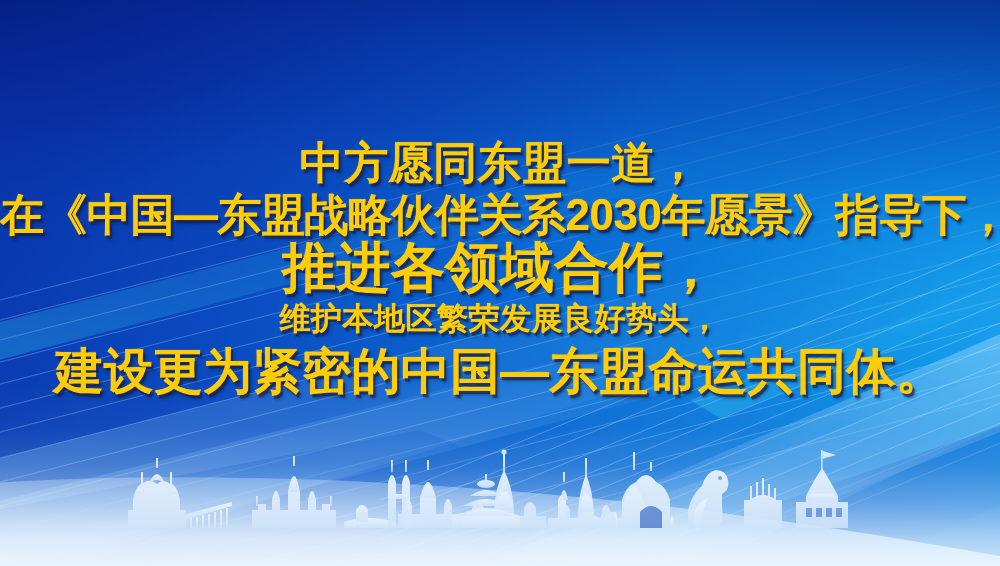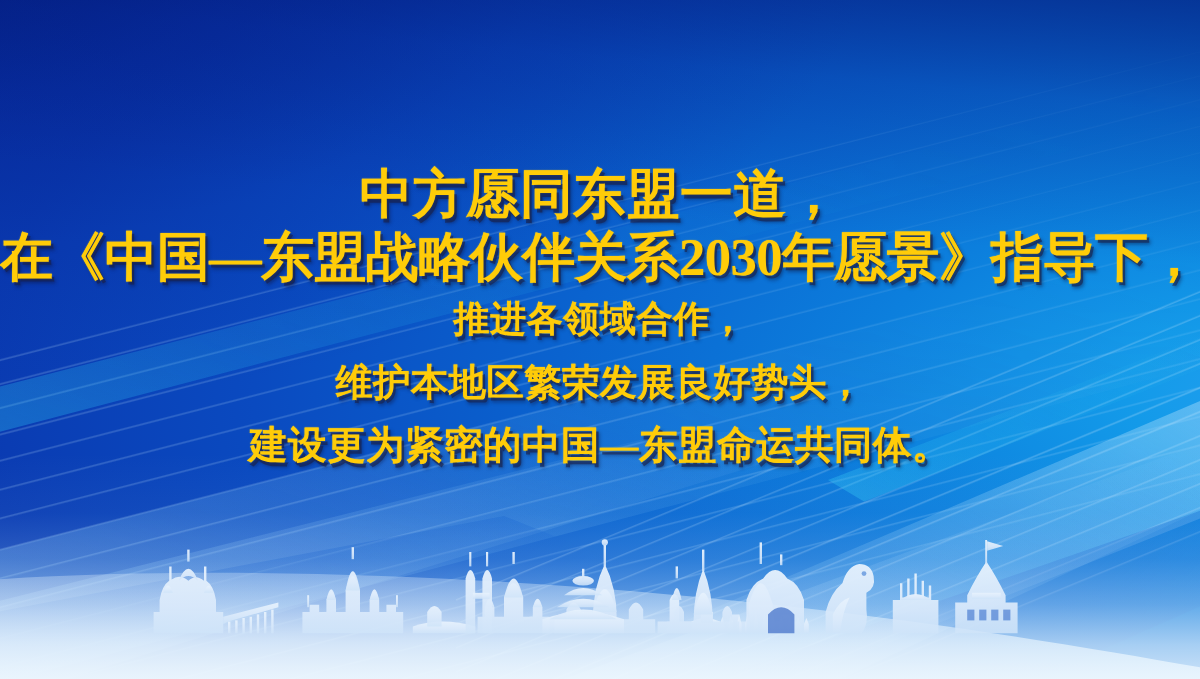--- a/index.html
+++ b/index.html
@@ -110,37 +110,37 @@
     left: 0;
     right: 0;
     top: 139px;
     text-align: center;
     pointer-events: none;
     z-index: 6;
   }
   .vline {
     display: block;
     white-space: nowrap;
-    font-family: Liberation Serif, serif;
+    font-family: Liberation Sans, sans-serif;
     font-weight: bold;
     font-size: 45px;
     line-height: 48px;
     letter-spacing: 0.5px;
     color: #ffcc08;
     text-shadow:
       2px 3px 0 rgba(26,32,72,0.62),
       3px 4px 3px rgba(12,20,60,0.42),
       0 0 1px rgba(255,214,40,0.9);
     margin: 0 0 4px 0;
   }
   .vline.l1 { font-size: 44px; }
   .vline.l2 { font-size: 44px; letter-spacing: -0.5px; }
-  .vline.l3 { font-size: 30px; }
+  .vline.l3 { font-size: 54px; }
   .vline.l4 { font-size: 31px; }
-  .vline.l5 { font-size: 32px; margin-bottom: 12px; }
+  .vline.l5 { font-size: 49px; margin-bottom: 12px; }
 </style>
 </head>
 <body>
 
 <div class="banner">
 
   <div class="bg-base"></div>
   <div class="bg-vignette"></div>
   <div class="bg-topdark"></div>
 

